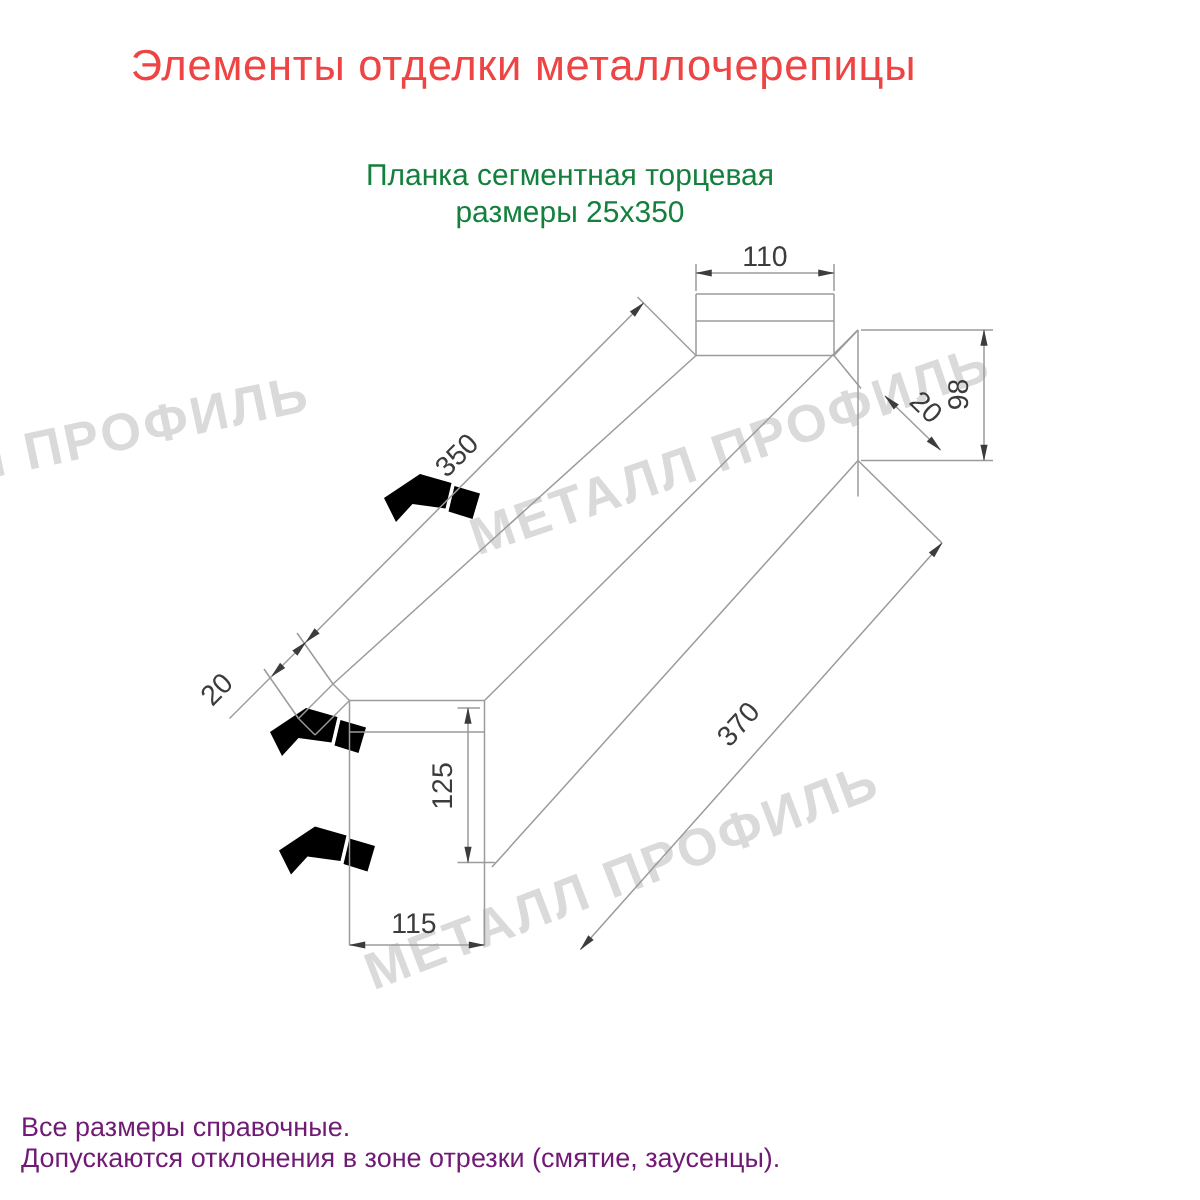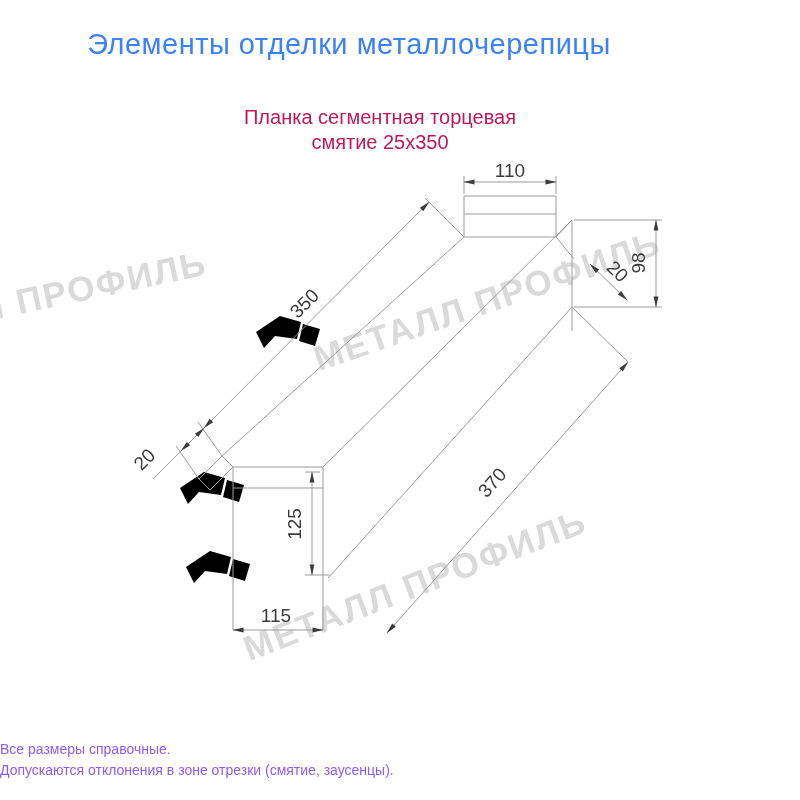--- a/index.html
+++ b/index.html
@@ -1,39 +1,39 @@
 <!DOCTYPE html>
 <html><head>
 <meta charset="utf-8">
 <style>
   html,body{margin:0;padding:0;}
   body{width:800px;height:800px;position:relative;background:#ffffff;overflow:hidden;
        font-family:"Liberation Sans", sans-serif;}
   .page-title{position:absolute;top:28px;left:0;width:698px;text-align:center;
-       font-size:29px;color:#3b82f6;letter-spacing:0.5px;}
+       font-size:29px;color:#ef4444;letter-spacing:0.5px;}
   .product-line{position:absolute;left:0;width:760px;text-align:center;
-       font-size:20px;color:#be185d;}
+       font-size:20px;color:#15803d;}
   .sub1{top:106px;} .sub2{top:131px;}
-  .footnote{position:absolute;left:0;font-size:14px;color:#8b5cf6;}
+  .footnote{position:absolute;left:14px;font-size:18px;color:#701a75;}
   .fn1{top:741px;} .fn2{top:762px;text-align:center;}
   .wm{position:absolute;white-space:nowrap;font-weight:bold;font-size:35px;
       letter-spacing:2px;color:#dadada;transform-origin:0 50%;z-index:1;}
   .wm1{left:-150px;top:318px;transform:rotate(-12deg);}
   .wm2{left:315px;top:340px;transform:rotate(-19deg);}
   .wm3{left:245px;top:630px;transform:rotate(-21deg);}
   svg.draw{position:absolute;left:0;top:0;z-index:2;}
   .g line, .d line{stroke:#9b9b9b;stroke-width:1;fill:none;}
   text.dim{font-family:"Liberation Sans", sans-serif;font-size:19px;fill:#3c3c3c;}
 </style>
 </head>
 <body>
 
 <div class="page-title">Элементы отделки металлочерепицы</div>
 <div class="product-line sub1">Планка сегментная торцевая</div>
-<div class="product-line sub2">смятие 25х350</div>
+<div class="product-line sub2">размеры 25х350</div>
 
 <div class="wm wm1">МЕТАЛЛ ПРОФИЛЬ</div>
 <div class="wm wm2">МЕТАЛЛ ПРОФИЛЬ</div>
 <div class="wm wm3">МЕТАЛЛ ПРОФИЛЬ</div>
 
 <svg class="draw" width="800" height="800" viewBox="0 0 800 800">
   <defs>
     <marker id="ah" viewBox="0 0 12 6" refX="11" refY="3" markerWidth="12" markerHeight="6" orient="auto-start-reverse">
       <path d="M0.5,0.6 L11.5,3 L0.5,5.4 Z" fill="#3c3c3c"></path>
     </marker>

